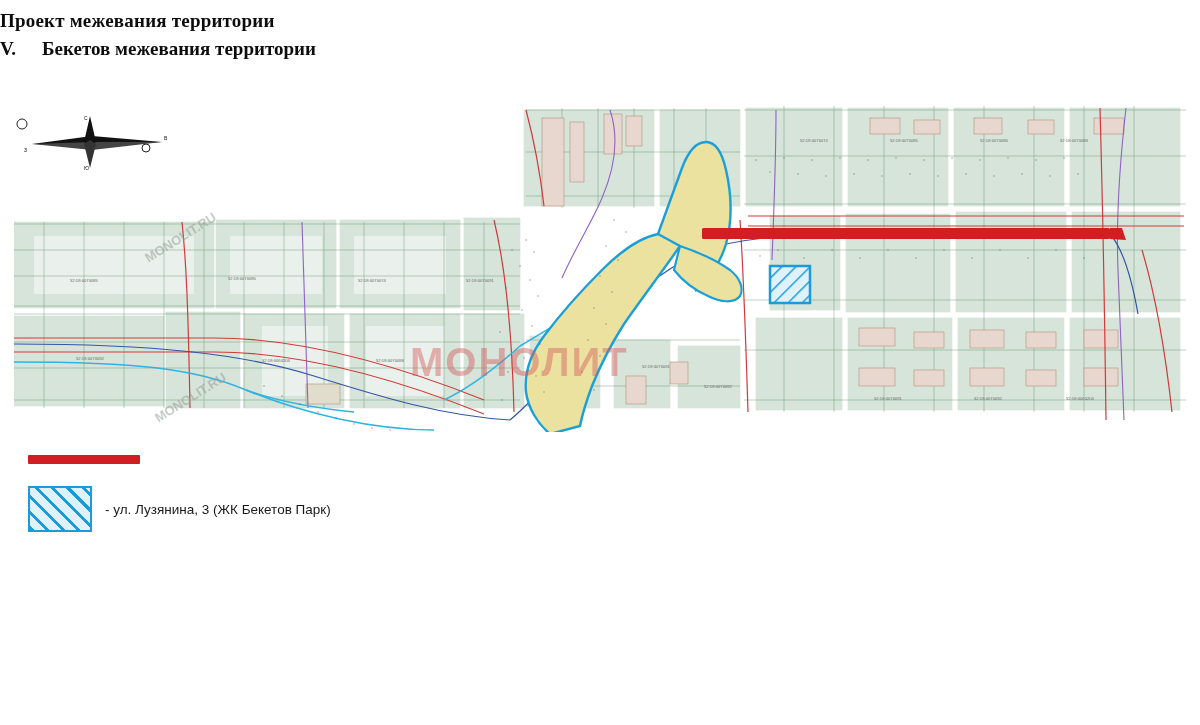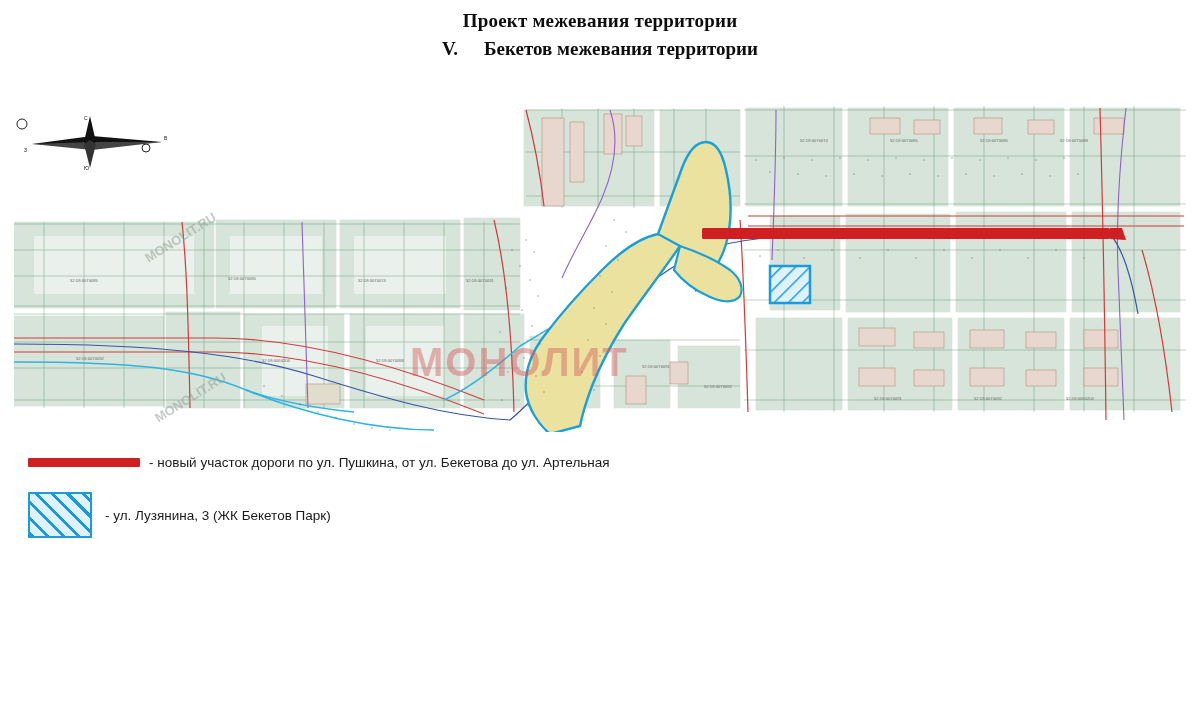--- a/index.html
+++ b/index.html
@@ -15,21 +15,21 @@
     font-family: "Liberation Sans", sans-serif;
     color: #111;
   }
 
   
   .title-block {
     position: absolute;
     left: 0;
     top: 10px;
     width: 1200px;
-    text-align: center;
+    text-align: left;
   }
   .title-line-1 {
     font-family: "Liberation Serif", serif;
     font-weight: bold;
     font-size: 19px;
     letter-spacing: 0.2px;
     color: #0d0d0d;
   }
   .title-line-2 {
     font-family: "Liberation Serif", serif;
@@ -404,19 +404,18 @@
     <text x="72" y="8" font-size="5" font-family="Liberation Sans, sans-serif" fill="#111">С</text>
     <text x="72" y="58" font-size="5" font-family="Liberation Sans, sans-serif" fill="#111">Ю</text>
     <text x="12" y="40" font-size="5" font-family="Liberation Sans, sans-serif" fill="#111">З</text>
     <text x="152" y="28" font-size="5" font-family="Liberation Sans, sans-serif" fill="#111">В</text>
   </svg>
 </div>
 
 <div class="legend">
   <div class="legend-row">
     <div class="swatch-line"></div>
-    <div class="legend-text">- новый участок дороги по ул. Пушкина, от ул. Бекетова до ул. Артельная</div>
   </div>
   <div class="legend-row second">
     <div class="swatch-hatch"></div>
     <div class="legend-text indent">- ул. Лузянина, 3 (ЖК Бекетов Парк)</div>
   </div>
 </div>
 
 </body></html>

